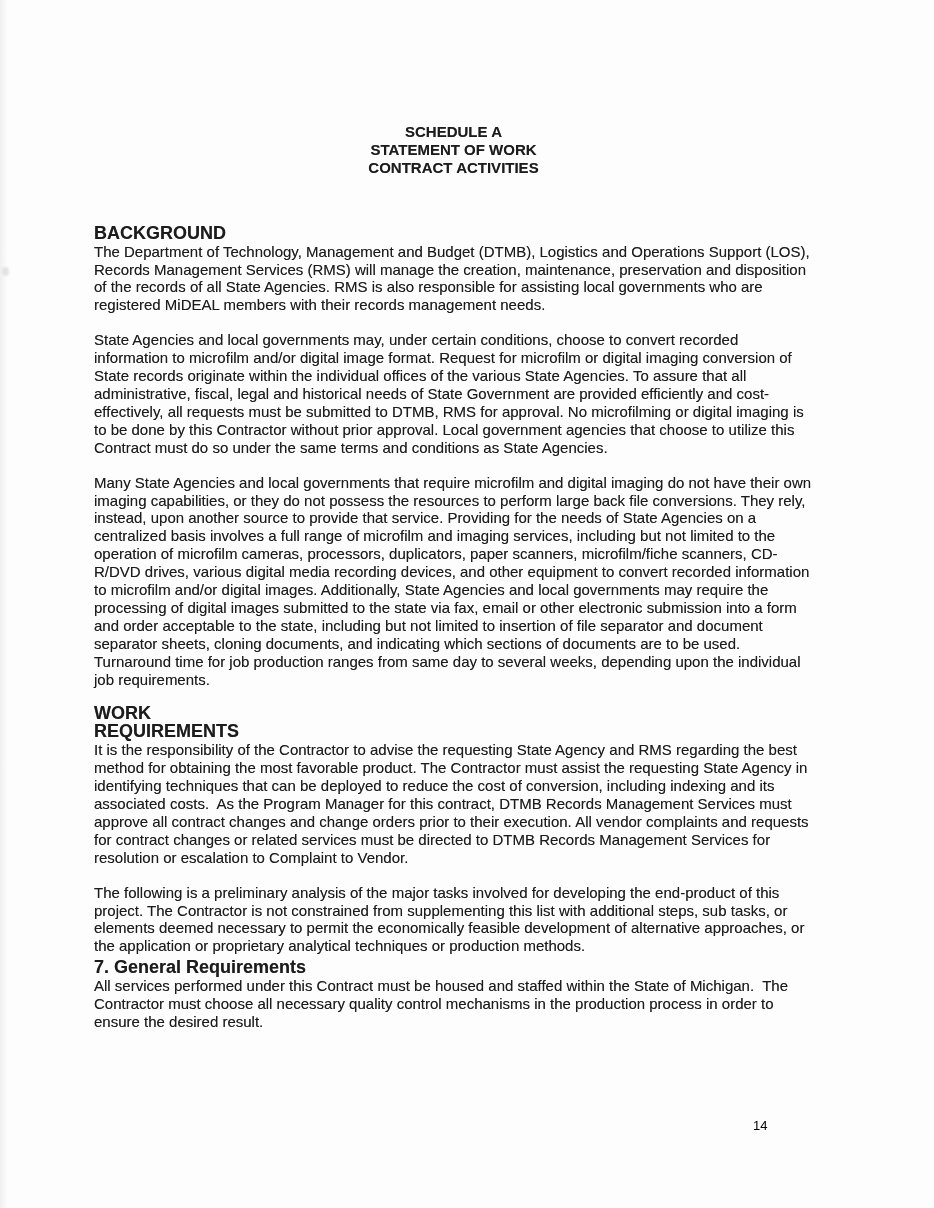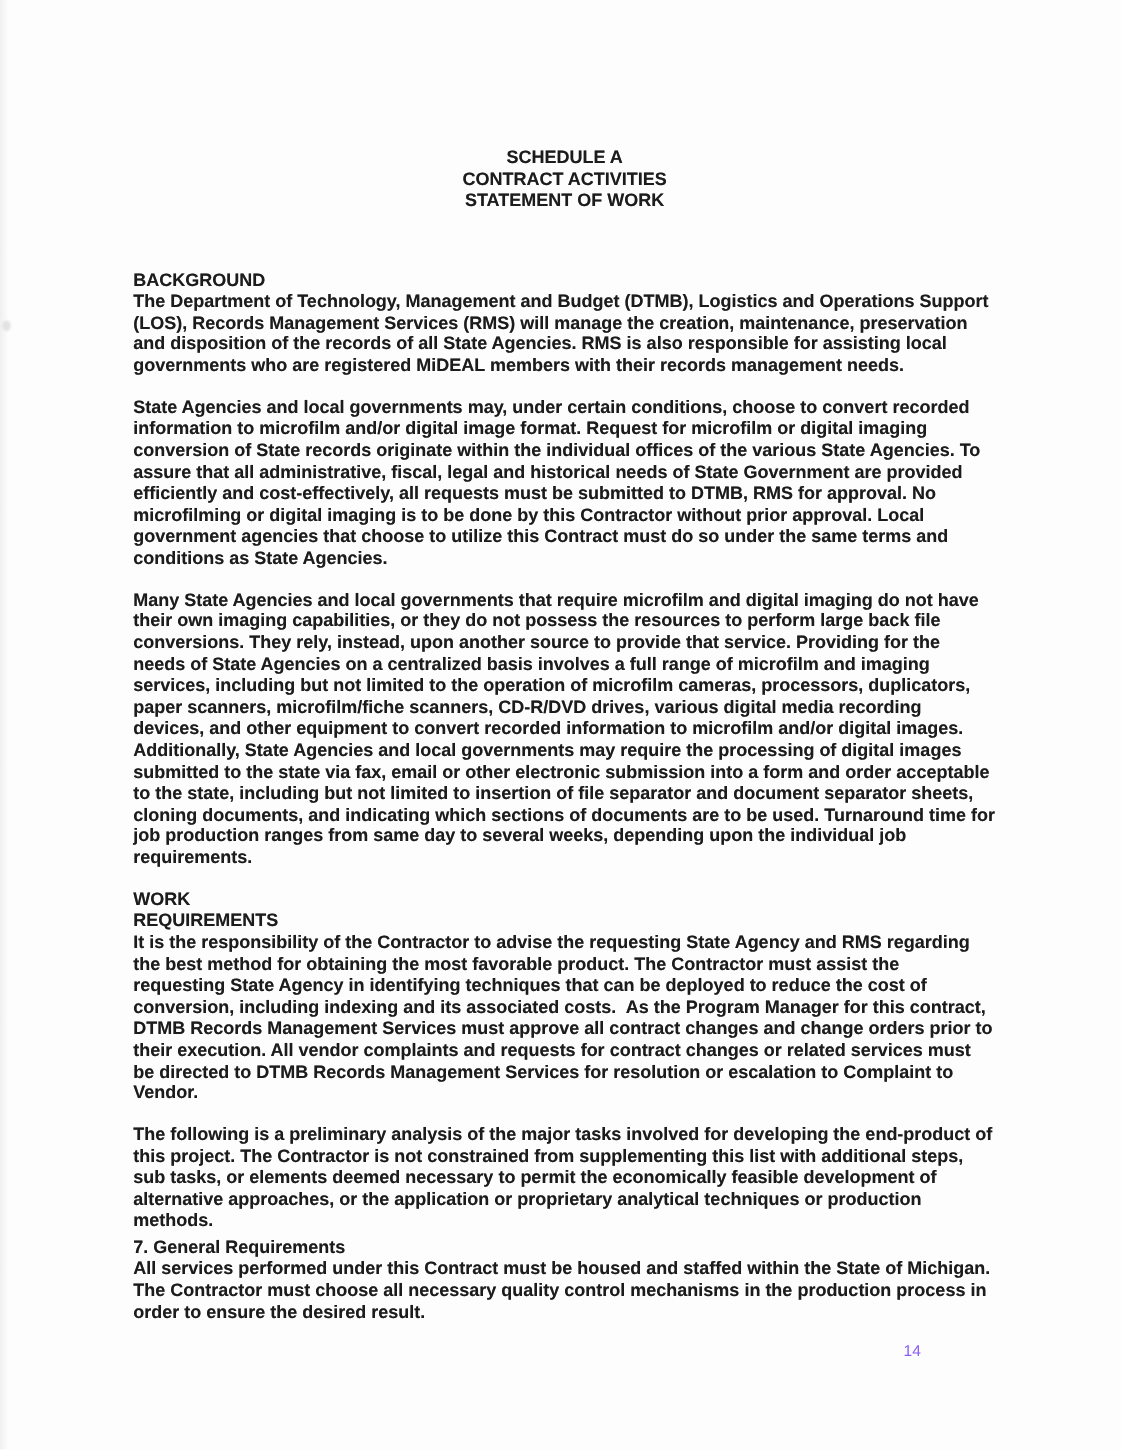--- a/index.html
+++ b/index.html
@@ -27,67 +27,66 @@
     position: absolute;
     left: 2px; top: 267px;
     width: 7px; height: 9px;
     background: #d9d9d9;
     border-radius: 50%;
     filter: blur(1px);
     opacity: .7;
   }
   .page-content {
     position: absolute;
-    left: 111px;
+    left: 94px;
     top: 123px;
     width: 719px;
     font-size: 15px;
     line-height: 17.9px;
     text-shadow: 0 0 .35px rgba(0,0,0,.45); 
   }
   .doc-header {
     text-align: center;
     font-weight: 700;
     margin: 0 0 48px 0;
   }
   h2, h3 {
-    font-size: 15px;
+    font-size: 18px;
     line-height: 17.9px;
     font-weight: 700;
     margin: 0;
   }
   p {
     margin: 0 0 17px 0;
     white-space: pre-wrap;
-    font-weight: bold;
   }
   p.tight {
     margin-bottom: 4px;
   }
   section { margin: 0; }
   .page-number {
     position: absolute;
     left: 753px;
     top: 1118px;
     font-size: 13px;
-    color: #8b5cf6;
+    color: #000000;
   }
 </style>
 </head>
 <body>
 
 <div class="scan-edge"></div>
 <div class="scan-speck"></div>
 
 <div class="page-content">
 
   <div class="doc-header">
     <div>SCHEDULE A</div>
+    <div>STATEMENT OF WORK</div>
     <div>CONTRACT ACTIVITIES</div>
-    <div>STATEMENT OF WORK</div>
   </div>
 
   <section>
     <h2>BACKGROUND</h2>
     <p>The Department of Technology, Management and Budget (DTMB), Logistics and Operations Support (LOS), Records Management Services (RMS) will manage the creation, maintenance, preservation and disposition of the records of all State Agencies. RMS is also responsible for assisting local governments who are registered MiDEAL members with their records management needs.</p>
     <p>State Agencies and local governments may, under certain conditions, choose to convert recorded information to microfilm and/or digital image format. Request for microfilm or digital imaging conversion of State records originate within the individual offices of the various State Agencies. To assure that all administrative, fiscal, legal and historical needs of State Government are provided efficiently and cost-effectively, all requests must be submitted to DTMB, RMS for approval. No microfilming or digital imaging is to be done by this Contractor without prior approval. Local government agencies that choose to utilize this Contract must do so under the same terms and conditions as State Agencies.</p>
     <p>Many State Agencies and local governments that require microfilm and digital imaging do not have their own imaging capabilities, or they do not possess the resources to perform large back file conversions. They rely, instead, upon another source to provide that service. Providing for the needs of State Agencies on a centralized basis involves a full range of microfilm and imaging services, including but not limited to the operation of microfilm cameras, processors, duplicators, paper scanners, microfilm/fiche scanners, CD-R/DVD drives, various digital media recording devices, and other equipment to convert recorded information to microfilm and/or digital images. Additionally, State Agencies and local governments may require the processing of digital images submitted to the state via fax, email or other electronic submission into a form and order acceptable to the state, including but not limited to insertion of file separator and document separator sheets, cloning documents, and indicating which sections of documents are to be used. Turnaround time for job production ranges from same day to several weeks, depending upon the individual job requirements.</p>
   </section>
 
   <section>

